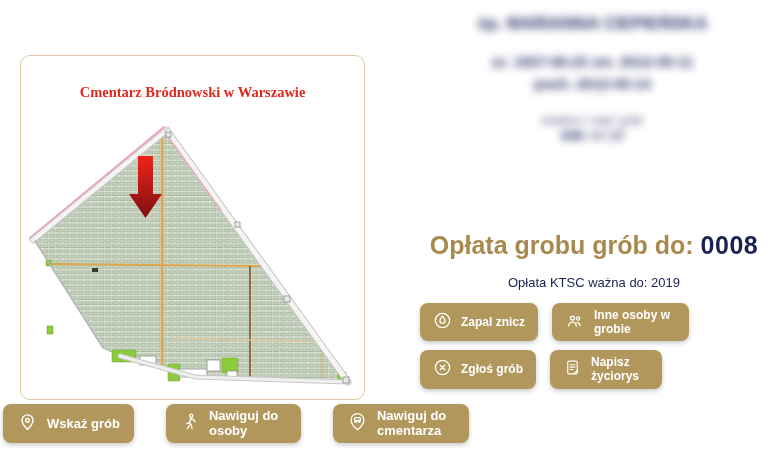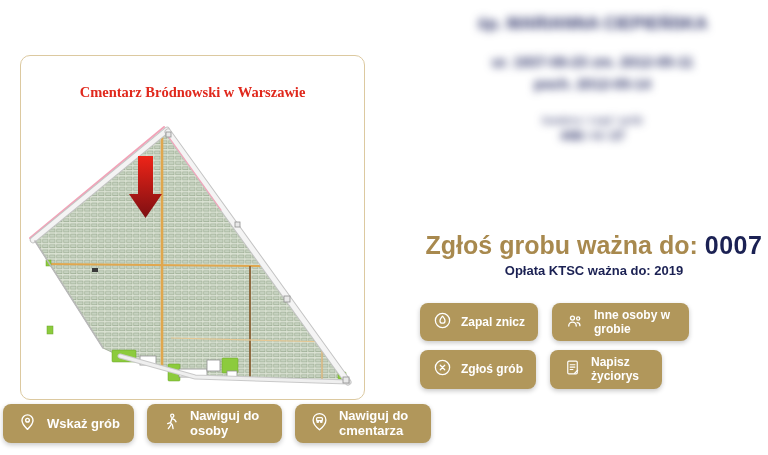--- a/index.html
+++ b/index.html
@@ -19,34 +19,34 @@
                color:#2a3066;filter:blur(4px);user-select:none;}
   .pi-l1{font-size:17px;font-weight:800;margin-top:8px;}
   .pi-l2{font-size:14.5px;font-weight:700;margin-top:20px;}
   .pi-l3{font-size:14.5px;font-weight:700;margin-top:6px;}
   .pi-l4{font-size:11px;font-weight:400;margin-top:22px;}
   .pi-l5{font-size:12.5px;font-weight:800;margin-top:3px;}
 
   .payment{position:absolute;left:420px;top:231px;width:348px;text-align:center;}
   .payment-main{font-size:25px;font-weight:800;color:#a8894e;}
   .payment-value{color:#1b2153;margin-left:7px;letter-spacing:.5px;}
-  .payment-sub{margin-top:3px;font-size:13px;font-weight:700;color:#1b2153;}
+  .payment-sub{margin-top:15px;font-size:13px;font-weight:400;color:#1b2153;}
 
   .actions{position:absolute;left:420px;top:303px;width:352px;
            display:flex;flex-wrap:wrap;gap:9px 14px;align-content:flex-start;}
   .btn{display:flex;align-items:center;gap:9px;background:#b1975b;color:#fff;border:none;
        border-radius:8px;padding:5px 13px;min-height:30px;font-family:"Liberation Sans",sans-serif;
        font-size:12px;font-weight:700;text-align:left;cursor:pointer;
        box-shadow:0 2px 5px rgba(0,0,0,.22);}
   .btn svg{flex:0 0 auto;}
   .lbl-narrow{max-width:82px;line-height:1.18;display:inline-block;}
   .lbl-xnarrow{max-width:58px;line-height:1.18;display:inline-block;}
 
   
-  .map-actions{position:absolute;left:3px;top:404px;display:flex;gap:13px;align-items:stretch;}
+  .map-actions{position:absolute;left:3px;top:404px;display:flex;gap:32px;align-items:stretch;}
   .map-actions .btn{font-size:13px;min-height:36px;padding:4px 14px;}
   .lbl-nav{max-width:78px;line-height:1.18;display:inline-block;}
 </style>
 </head>
 <body>
 
 <div class="page">
 
   <div class="map-panel">
     <div class="panel-subtitle">Cmentarz Bródnowski w Warszawie</div>
@@ -123,21 +123,21 @@
   <div class="person-info">
     <div class="pi-l1">śp. MARIANNA CIEPIEŃSKA</div>
     <div class="pi-l2">ur. 1937-06-23 zm. 2012-05-11</div>
     <div class="pi-l3">poch. 2012-05-14</div>
     <div class="pi-l4">kwatera / rząd / grób</div>
     <div class="pi-l5">40B / 4 / 27</div>
   </div>
 
   <div class="payment">
     <div class="payment-main">
-      <span>Zgłoś grobu ważna do:</span><span class="payment-value">0007</span>
+      <span>Opłata grobu grób do:</span><span class="payment-value">0008</span>
     </div>
     <div class="payment-sub">Opłata KTSC ważna do: 2019</div>
   </div>
 
   <div class="actions">
 
     <button class="btn">
       <span>
         <svg width="19" height="19" viewBox="0 0 24 24" fill="none" stroke="#fff" stroke-width="1.6" stroke-linecap="round" stroke-linejoin="round">
           <circle cx="12" cy="12" r="9"></circle>

